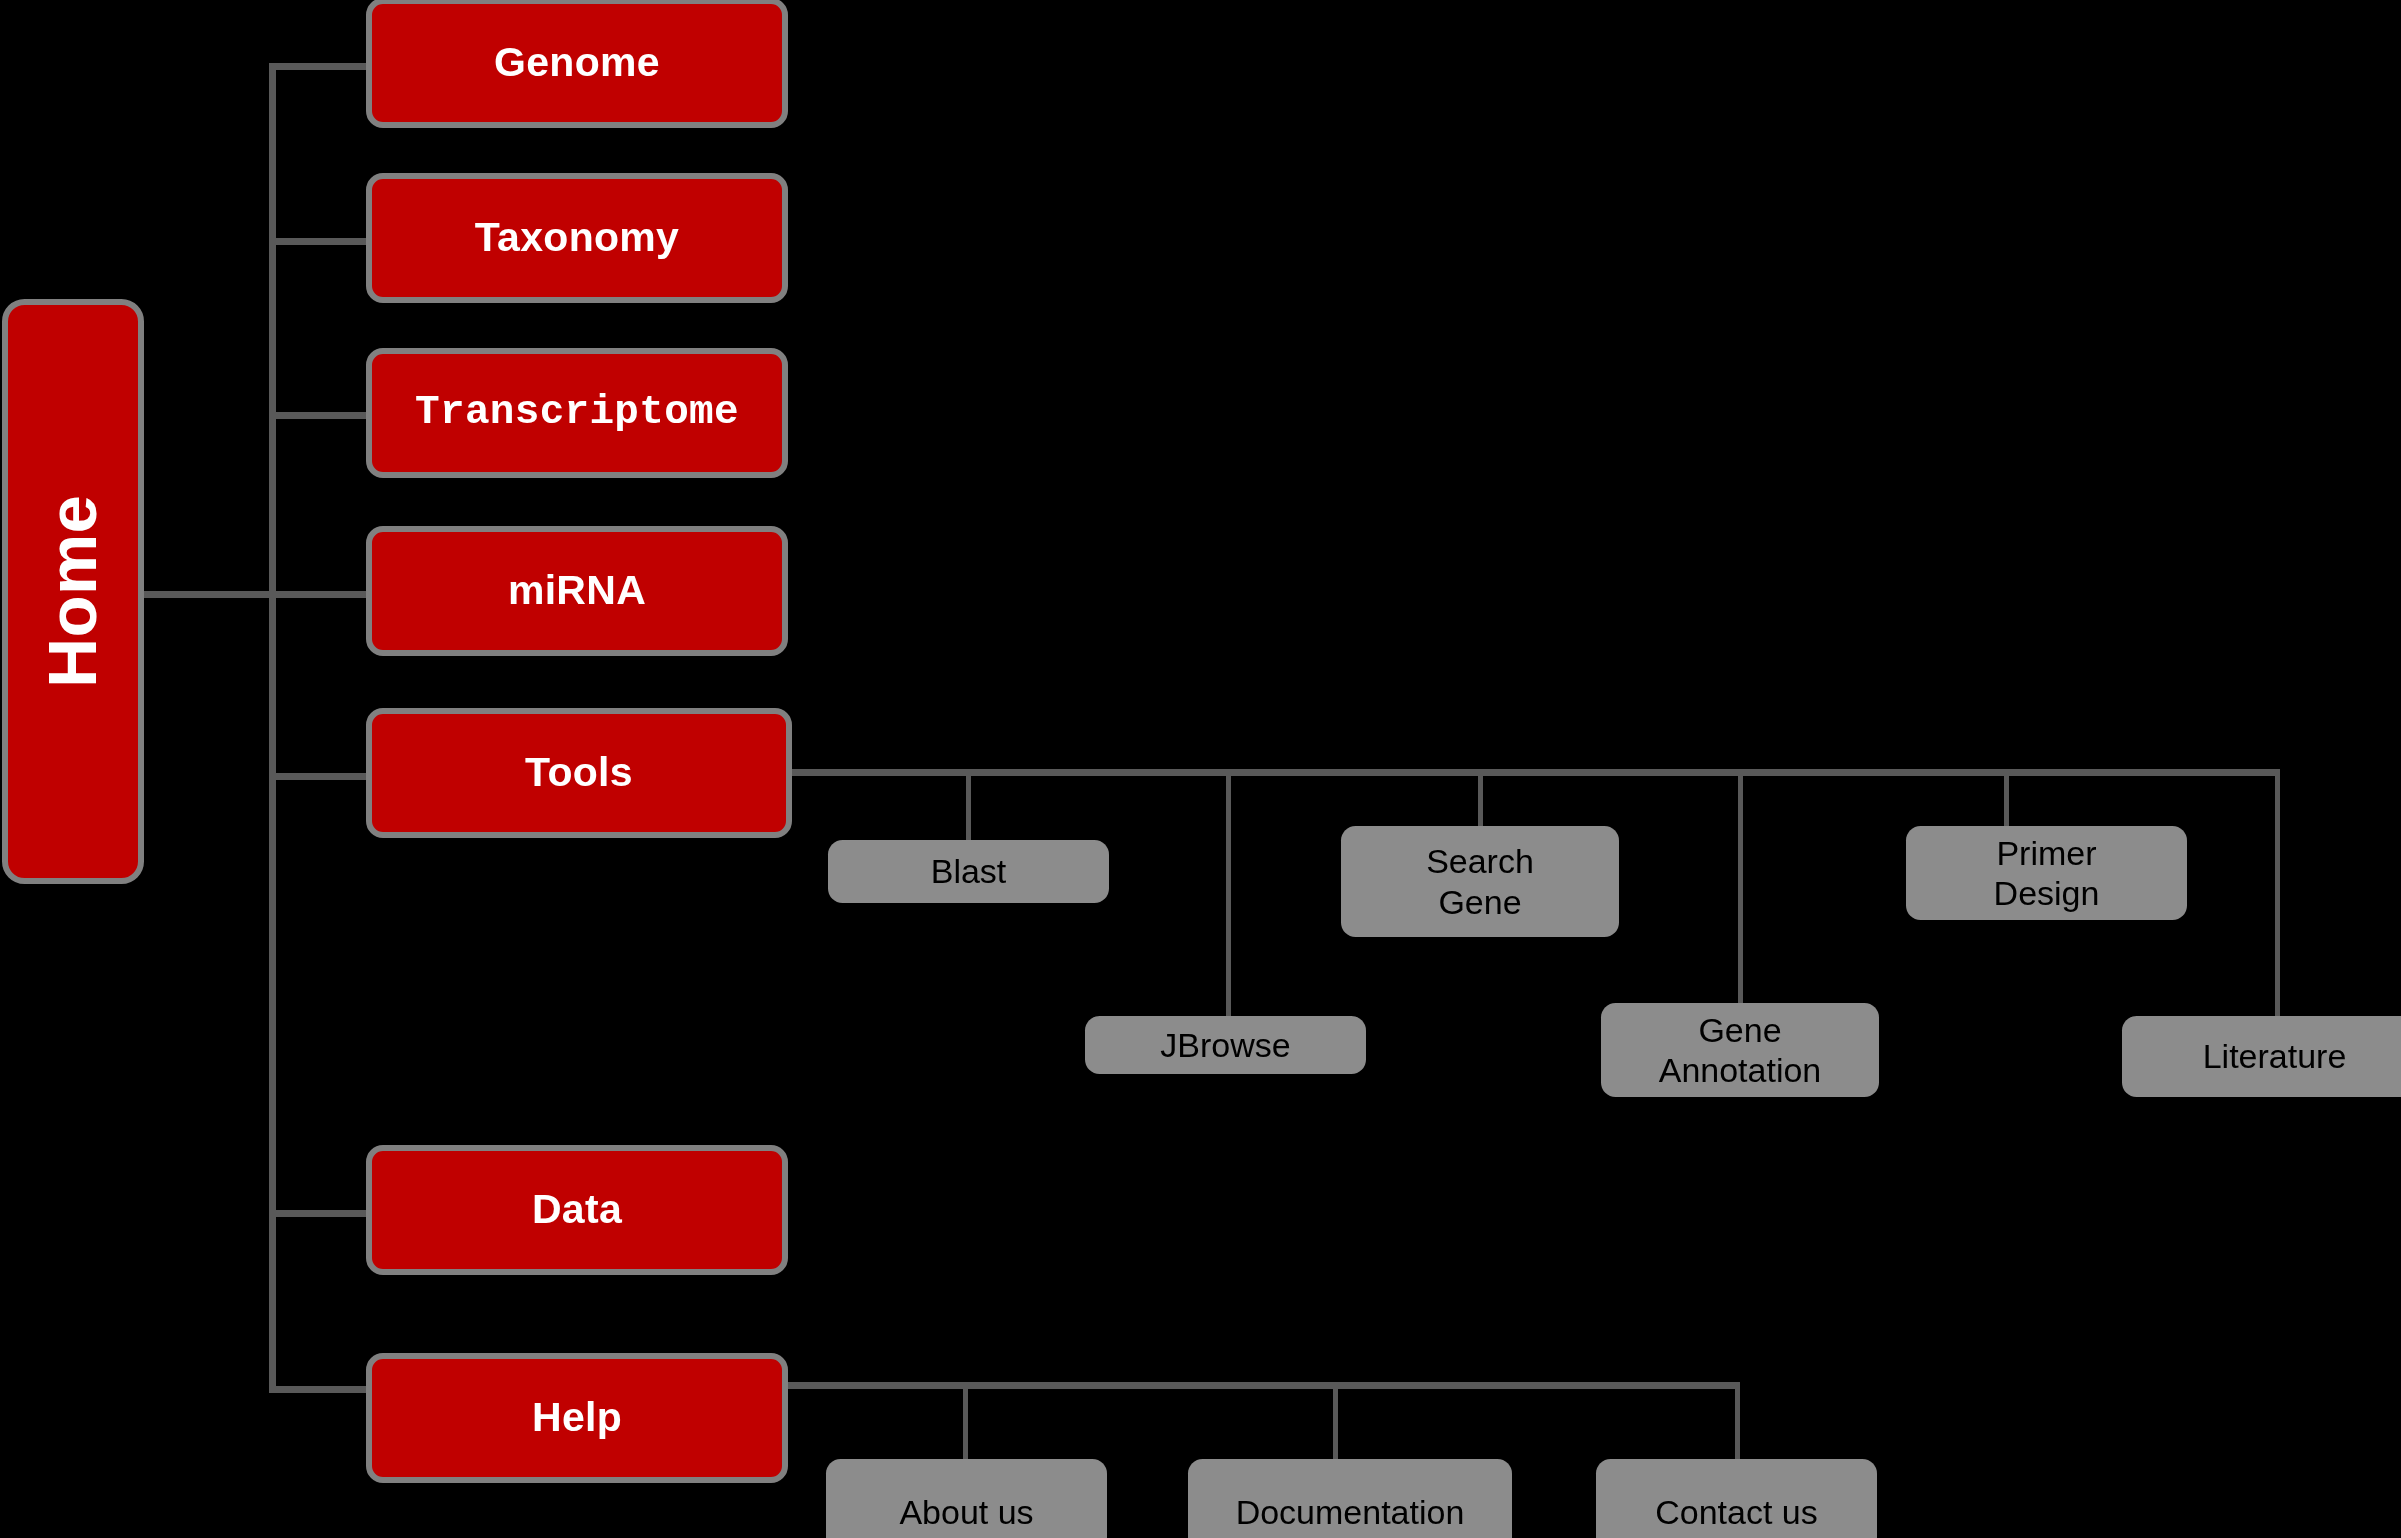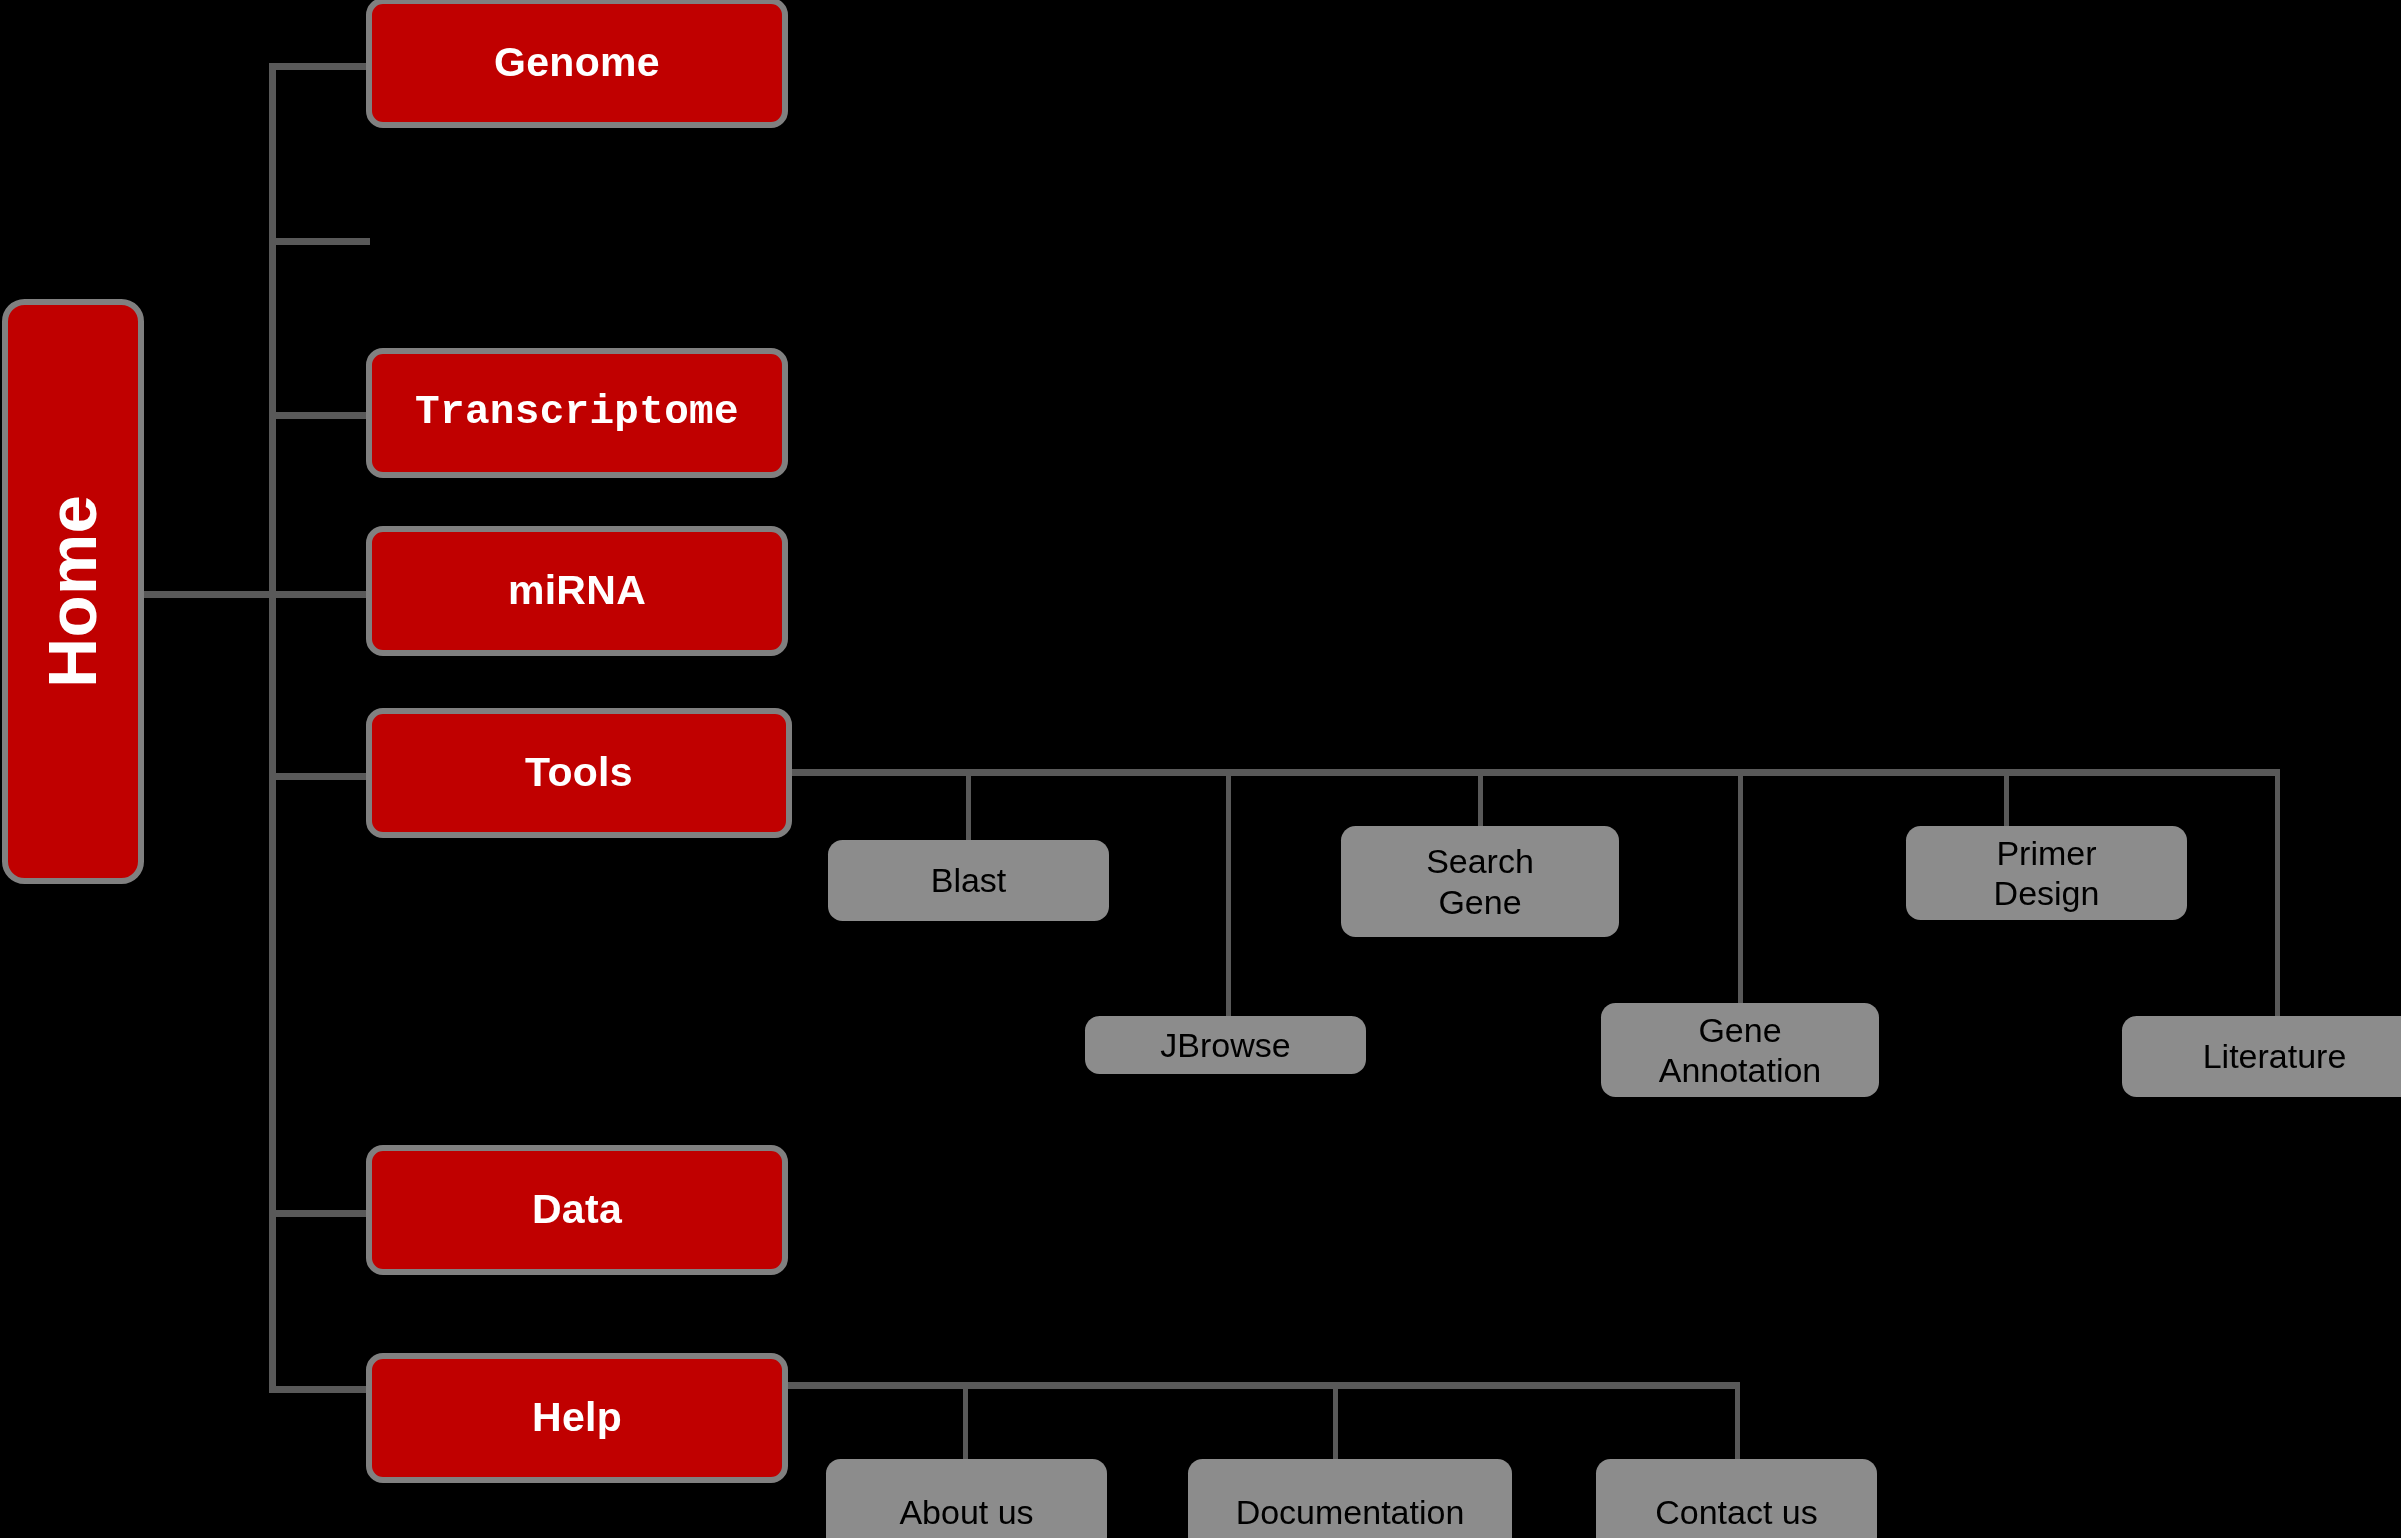--- a/index.html
+++ b/index.html
@@ -113,20 +113,23 @@
   <div class="line line-thin-v" style="left:1735px; top:1382px; height:81px;"></div>
 
   <div class="node-red" id="node-home">
     <span class="label">Home</span>
   </div>
 
   <div class="node-red lvl1" style="top:-2px;">
     <span class="label">Genome</span>
   </div>
 
+  <div class="node-red lvl1" style="top:173px;">
+    <span class="label">Taxonomy</span>
+  </div>
 
   <div class="node-red lvl1" style="top:348px;font-family:Liberation Mono, monospace;">
     <span class="label">Transcriptome</span>
   </div>
 
   <div class="node-red lvl1" style="top:526px;">
     <span class="label">miRNA</span>
   </div>
 
   <div class="node-red lvl1" style="top:708px; left:366px; width:426px;">
@@ -134,21 +137,21 @@
   </div>
 
   <div class="node-red lvl1" style="top:1145px;">
     <span class="label">Data</span>
   </div>
 
   <div class="node-red lvl1" style="top:1321px;margin-top:32px;">
     <span class="label">Help</span>
   </div>
 
-  <div class="node-gray" style="left:828px; top:840px; width:281px; height:81px;text-align:center;">
+  <div class="node-gray" style="left:828px; top:840px; width:281px; height:63px;text-align:center;">
     <span class="label">Blast</span>
   </div>
 
   <div class="node-gray" style="left:1085px; top:1016px; width:281px; height:58px;">
     <span class="label">JBrowse</span>
   </div>
 
   <div class="node-gray" style="left:1341px; top:826px; width:278px; height:111px;">
     <span class="label">
       <span>Search</span><br>

